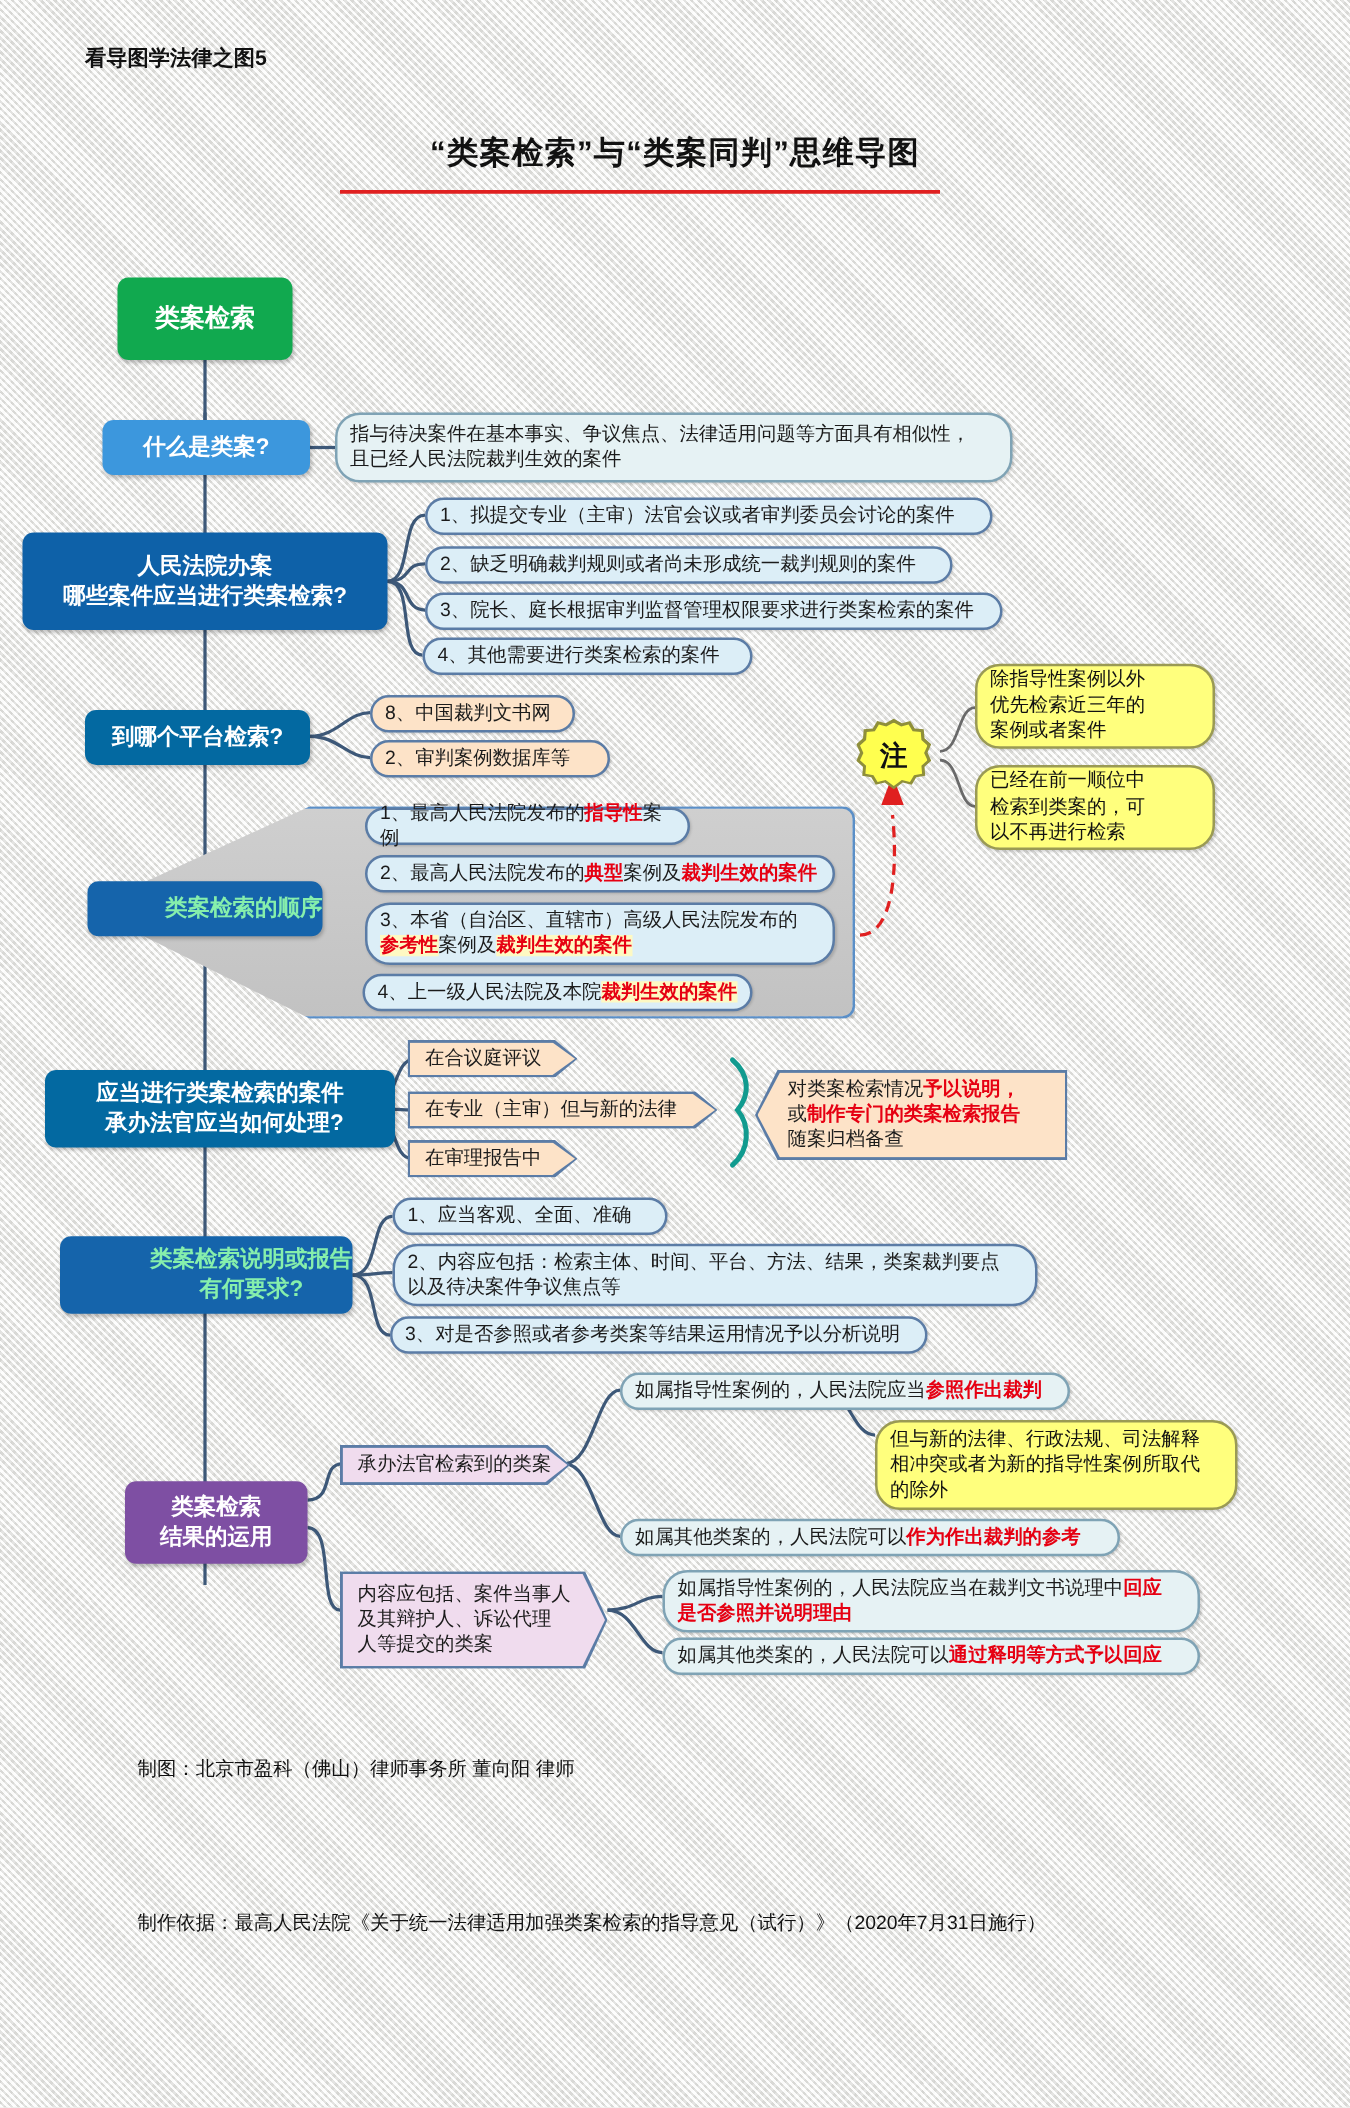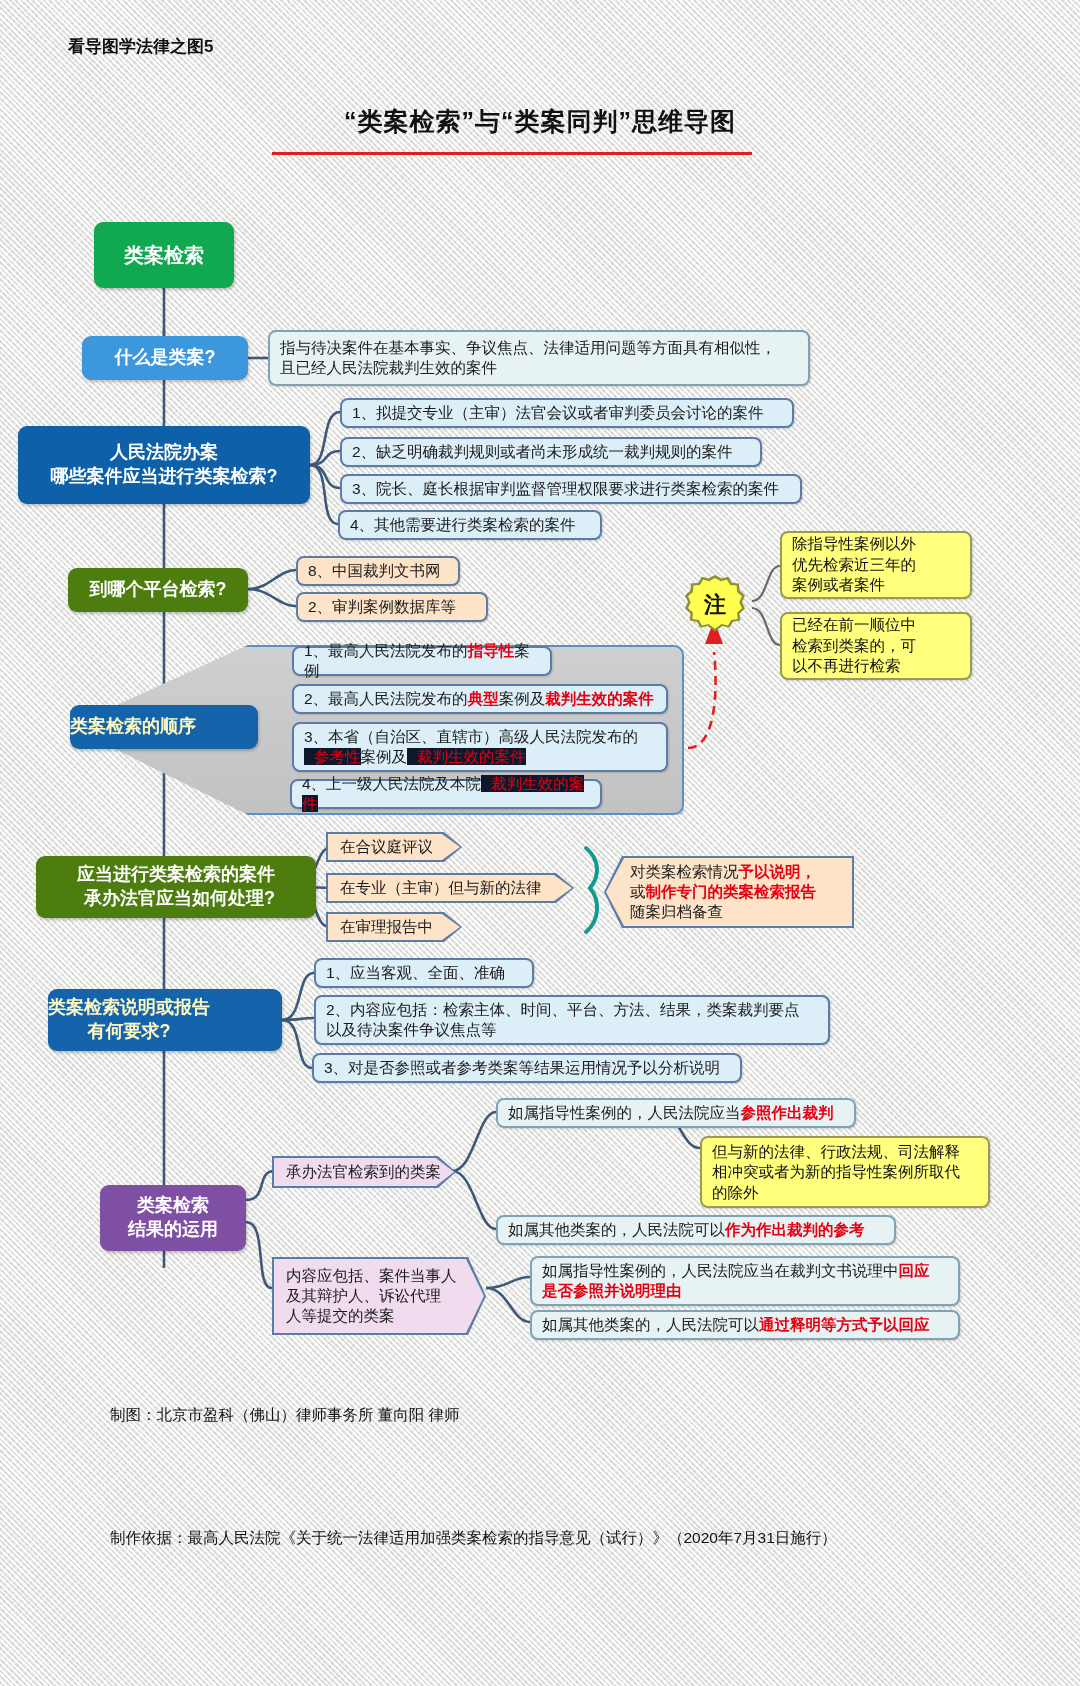--- a/index.html
+++ b/index.html
@@ -42,43 +42,43 @@
     background: #3c97dd; color: #fff; font-weight: bold; font-size: 18px;
     justify-content: center; text-align: center; border-radius: 9px;
     box-shadow: 1px 2px 3px rgba(0,0,0,.22);
   }
   .trunk-darkblue {
     background: #0e61a8; color: #fff; font-weight: bold; font-size: 18px;
     justify-content: center; text-align: center; border-radius: 9px;
     box-shadow: 1px 2px 3px rgba(0,0,0,.22);
   }
   .trunk-teal {
-    background: #4d7c0f; color: #fff; font-weight: bold; font-size: 18px;
+    background: #0369a1; color: #fff; font-weight: bold; font-size: 18px;
     justify-content: center; text-align: center; border-radius: 9px;
     box-shadow: 1px 2px 3px rgba(0,0,0,.22);
   }
   .trunk-purple {
     background: #7e4fa3; color: #fff; font-weight: bold; font-size: 18px;
     justify-content: center; text-align: center; border-radius: 9px;
     box-shadow: 1px 2px 3px rgba(0,0,0,.22);
   }
   .trunk-blue2 {
-    background: #1564ab; color: #fef9c3; font-weight: bold; font-size: 18px;
-    justify-content: flex-start; text-align: center; border-radius: 9px;
+    background: #1564ab; color: #86efac; font-weight: bold; font-size: 18px;
+    justify-content: flex-end; text-align: center; border-radius: 9px;
     box-shadow: 1px 2px 3px rgba(0,0,0,.22);
   }
 
   
   .leaf {
     background: #dceef7;
     border: 2px solid #5b7ca6;
     color: #1b1b1b;
     font-size: 15.5px;
     padding: 4px 10px;
-    border-radius: 8px;
+    border-radius: 20px;
     box-shadow: 1px 1px 2px rgba(0,0,0,.15);
   }
   .leaf-pale {
     background: #e6f2f4;
     border: 2px solid #7fa3b5;
   }
   .leaf-peach {
     background: #fde3c8;
     border: 2px solid #5b7ca6;
   }
@@ -151,21 +151,21 @@
     letter-spacing: 1px;
   }
   #title-rule {
     position: absolute; left: 272px; top: 152px; width: 480px; height: 3px;
     background: #e02020;
   }
   .footer-line {
     position: absolute; font-size: 15.5px; color: #111;
   }
   .hl-red { color: #e60012; font-weight: bold; }
-  .hl-red-bg { color: #e60012; font-weight: normal; background: #0f172a; padding-left: 10px; }
+  .hl-red-bg { color: #e60012; font-weight: bold; background: #fef9c3; }
 </style>
 </head>
 <body>
 
 <div id="paper-texture"></div>
 
 <svg id="wires" width="1080" height="1686" viewBox="0 0 1080 1686">
   <g fill="none" stroke="#3d5878" stroke-width="2.6">
 
     <path d="M164,288 L164,1268"></path>

